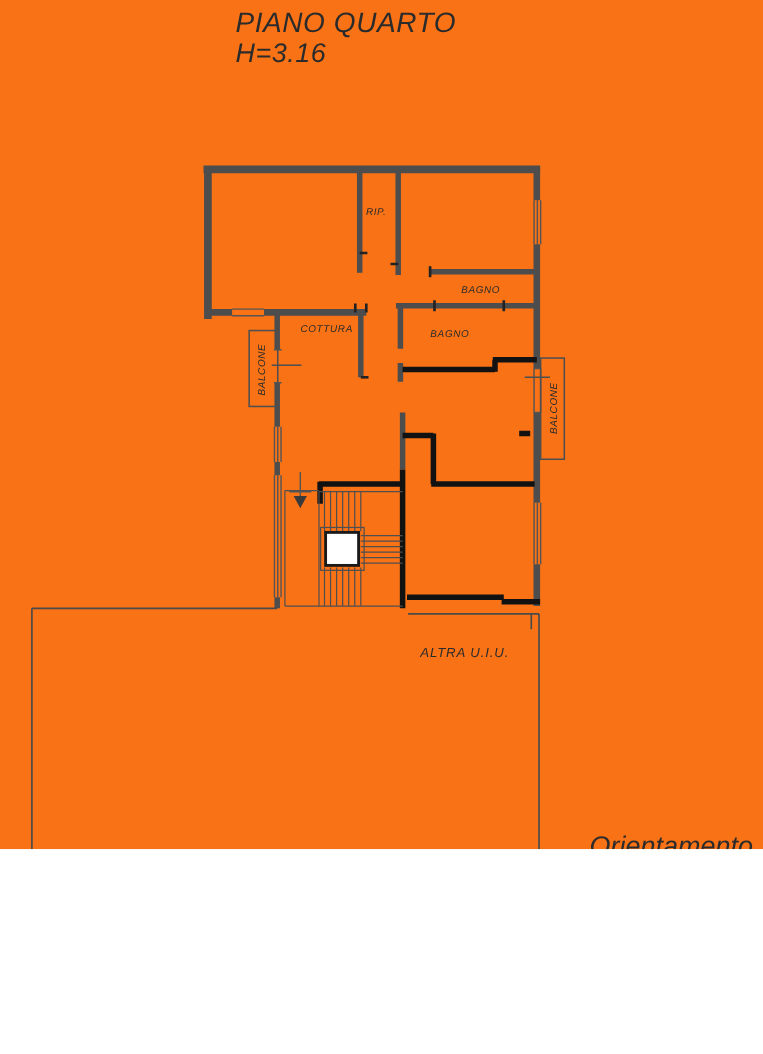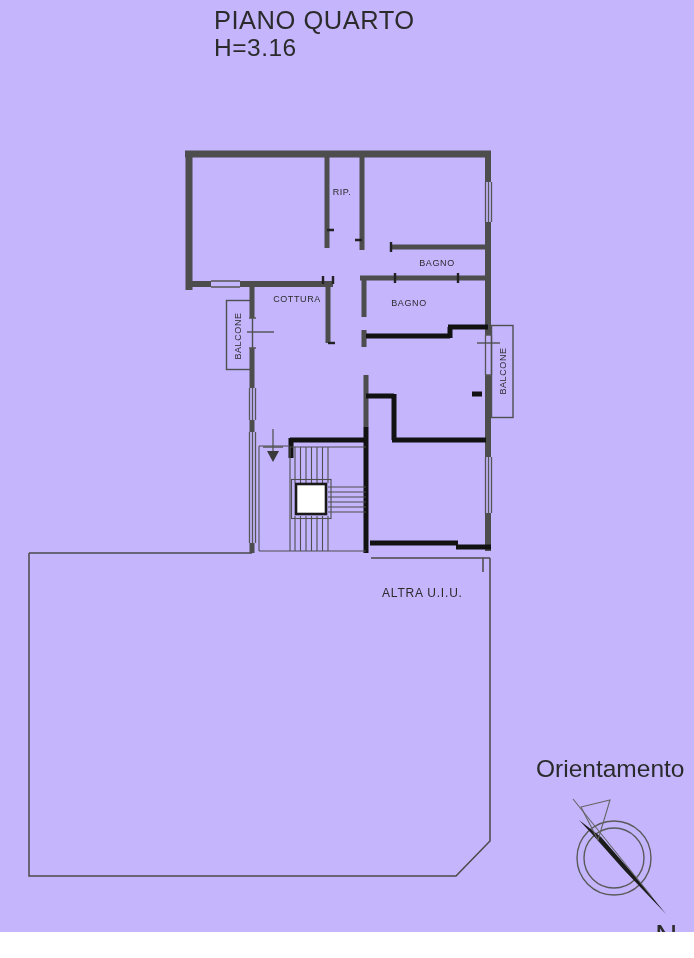--- a/index.html
+++ b/index.html
@@ -1,18 +1,18 @@
 <!DOCTYPE html>
 <html><head>
 <meta charset="utf-8">
 <style>
   html,body{margin:0;padding:0;background:#fff;}
   #page{
-    position:relative;width:694px;height:932px;background:#c4b5fd;
-    font-family:"Liberation Sans", sans-serif;overflow:hidden;
+    position:relative;width:694px;height:772px;background:#f97316;
+    font-family:"Liberation Sans", sans-serif;overflow:hidden;font-style:italic;
   }
   svg text{fill:#2b2b2b;}
   .t-title{font-size:25.5px;letter-spacing:0.5px;}
   .t-sub{font-size:24.5px;letter-spacing:0.5px;}
   .t-orient{font-size:24.5px;}
   .t-north{font-size:31px;}
   .t-room{font-size:9px;letter-spacing:0.6px;text-anchor:middle;}
   .t-altra{font-size:12px;letter-spacing:0.8px;}
   .wall{stroke:#4d4d4d;fill:none;stroke-linecap:butt;}
   .wallb{stroke:#121212;fill:none;stroke-linecap:butt;}

